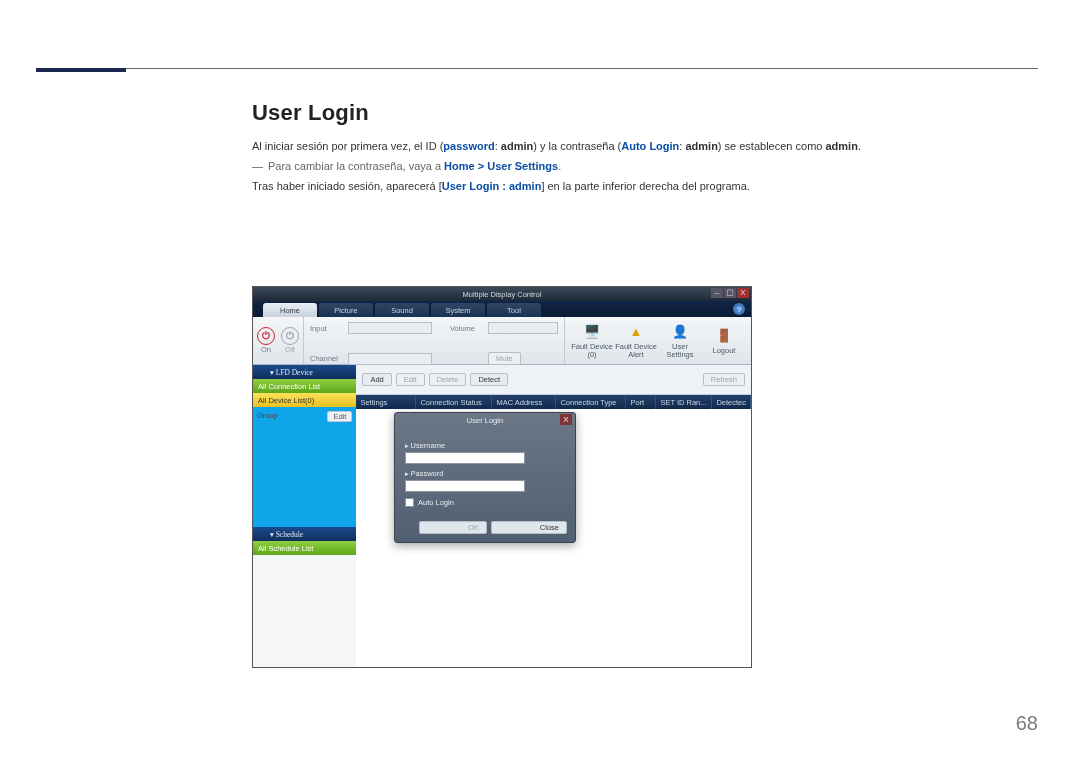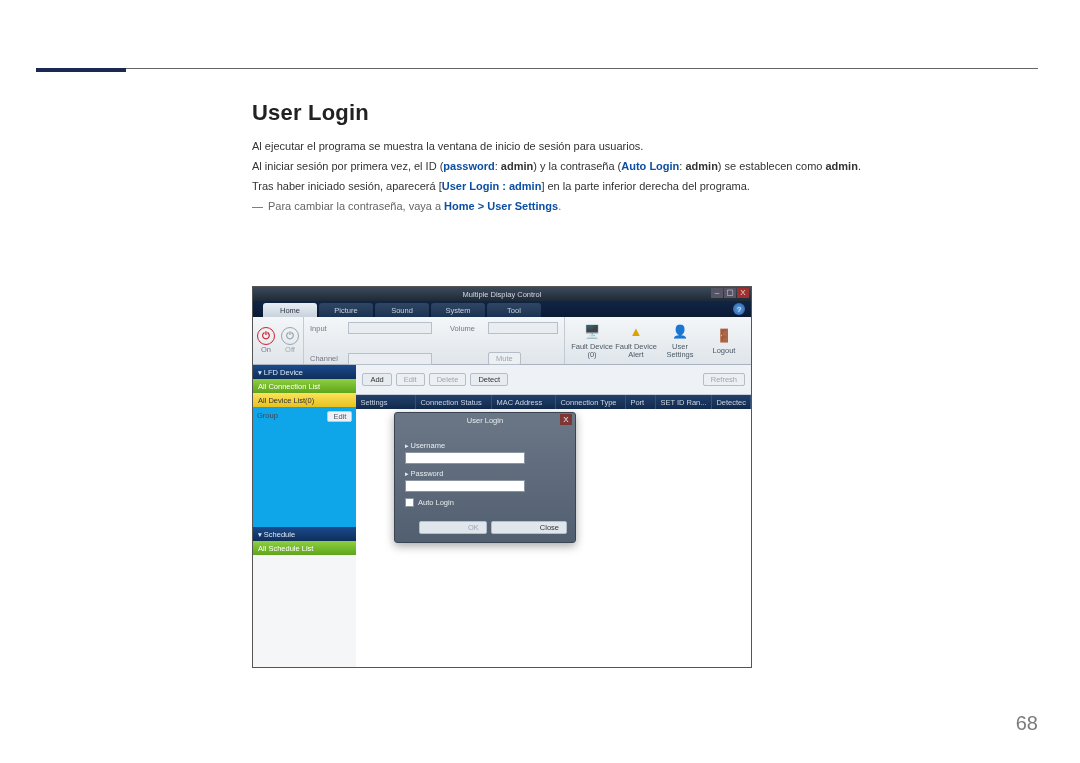--- a/index.html
+++ b/index.html
@@ -38,21 +38,21 @@
 .sel { width:84px; height:12px; background:#fff; border:1px solid #b6c0cb; }
 .sel.dis { background:#e9edf1; }
 .btn { padding:1px 7px; background:#e7ecf0; border:1px solid #b3bec9; border-radius:2px; color:#333; }
 .btn.dis { color:#9aa6b2; background:#edf0f3; }
 .rb-right { display:flex; align-items:center; padding:4px 6px; gap:2px; border-left:1px solid #c2cad3; }
 .ricon { width:42px; display:flex; flex-direction:column; align-items:center; gap:2px; color:#4a5966; text-align:center; line-height:1.05; }
 .ricon .ic { width:18px; height:18px; display:flex; align-items:center; justify-content:center; font-size:13px; }
 
 .workarea { display:flex; height:calc(100% - 14px - 16px - 48px); }
 .sidebar { width:108px; background:#e8edf2; display:flex; flex-direction:column; }
-.sb-head { height:14px; background:linear-gradient(#1b4a8c,#0e2f5c); color:#dfe7f0; display:flex; align-items:center; padding-left:5px; }
+.sb-head { height:14px; background:linear-gradient(#1b4a8c,#0e2f5c); color:#dfe7f0; display:flex; align-items:center; padding-left:17px;font-family:Liberation Serif, serif; }
 .sb-green { height:14px; background:linear-gradient(#8ed040,#5fa41a); color:#fff; display:flex; align-items:center; padding-left:5px; }
 .sb-yel { height:14px; background:linear-gradient(#fbe35a,#e8c11f); color:#333; padding-left:5px; display:flex; align-items:center; }
 .sb-body { flex:1; background:#0ea5e9; padding:4px 4px; color:#445; }
 .sb-body .edit { float:right; padding:0 5px; background:#eef1f5; border:1px solid #c1cad3; border-radius:2px; color:#556; }
 
 .content { flex:1; background:#fff; display:flex; flex-direction:column; }
 .tool-row { height:30px; background:#eef1f5; border-bottom:1px solid #c4ccd5; display:flex; align-items:center; padding:0 6px; gap:4px; }
 .cols-row { height:14px; background:linear-gradient(#23406a,#122a4e); display:flex; color:#cbd5e0; }
 .cols-row span { border-right:1px solid #33527a; padding:1px 4px; display:flex; align-items:center; white-space:nowrap; overflow:hidden; }
 .cols-row span:nth-child(1){width:60px;}
@@ -78,32 +78,31 @@
 </style>
 </head>
 <body>
 
 <div class="hr-top"></div>
 <div class="hr-top-accent"></div>
 
 <div class="main">
   <h1>User Login</h1>
 
-  <p>Al ejecutar el programa se muestra la ventana de inicio de sesión para usuarios.</p>
 
   <p>
     <span>Al iniciar sesión por primera vez, el ID (</span><span class="navy">password</span><span>: </span><span class="bold">admin</span><span>) y la contraseña (</span><span class="navy">Auto Login</span><span>: </span><span class="bold">admin</span><span>) se establecen como </span><span class="bold">admin</span><span>.</span>
   </p>
 
 
+  <p style="color:#666;"><span class="dash">―</span><span>Para cambiar la contraseña, vaya a </span><span class="navy">Home</span><span class="navy"> &gt; </span><span class="navy">User Settings</span><span>.</span></p>
+
   <p>
     <span>Tras haber iniciado sesión, aparecerá [</span><span class="navy">User Login : admin</span><span>] en la parte inferior derecha del programa.</span>
   </p>
-
-  <p style="color:#666;"><span class="dash">―</span><span>Para cambiar la contraseña, vaya a </span><span class="navy">Home</span><span class="navy"> &gt; </span><span class="navy">User Settings</span><span>.</span></p>
 
 </div>
 
 <div class="shot">
 
   <div class="titlebar">
     <span>Multiple Display Control</span>
     <div class="wc">
       <span>–</span>
       <span>▢</span>

